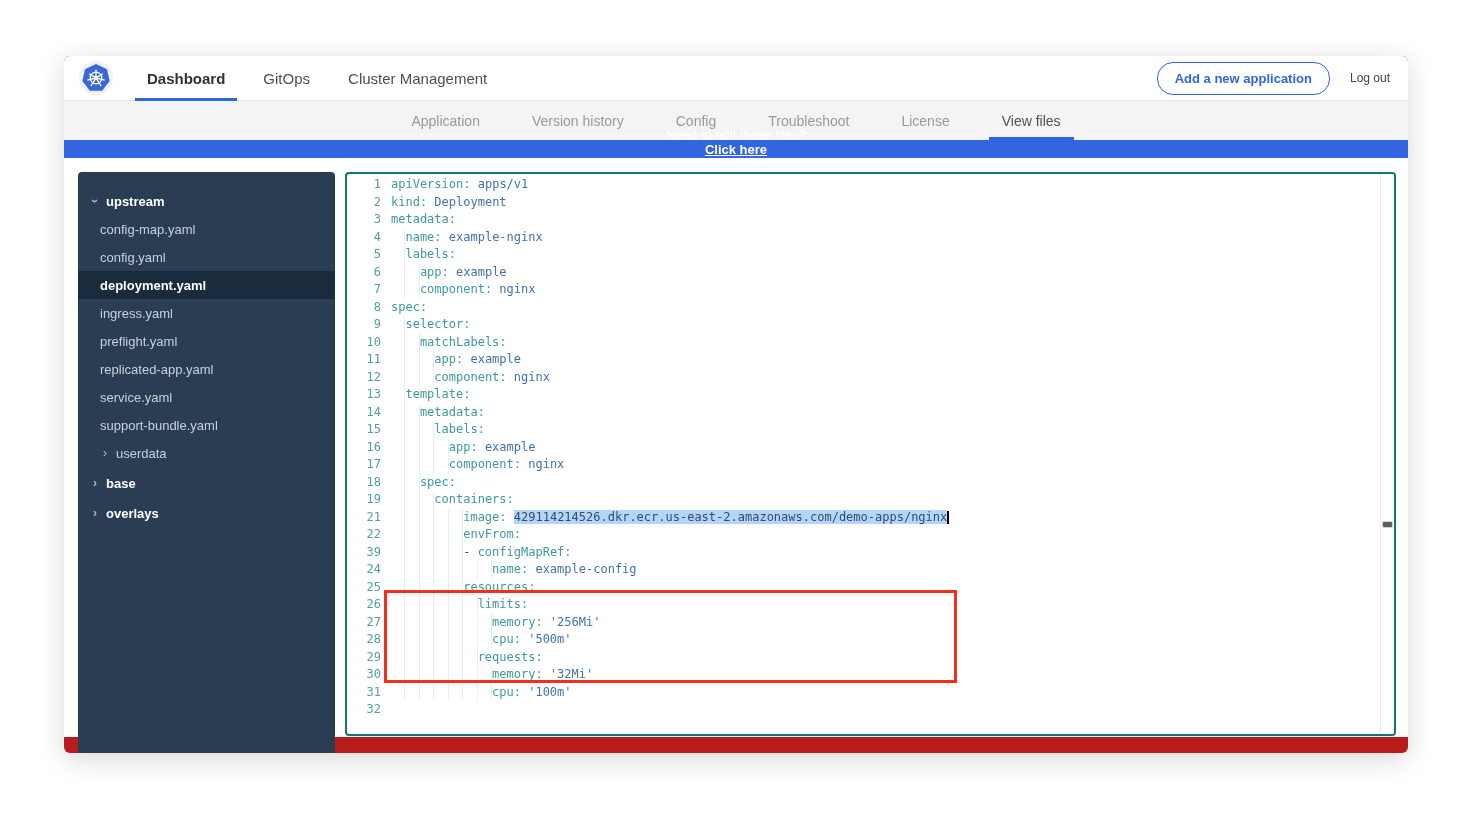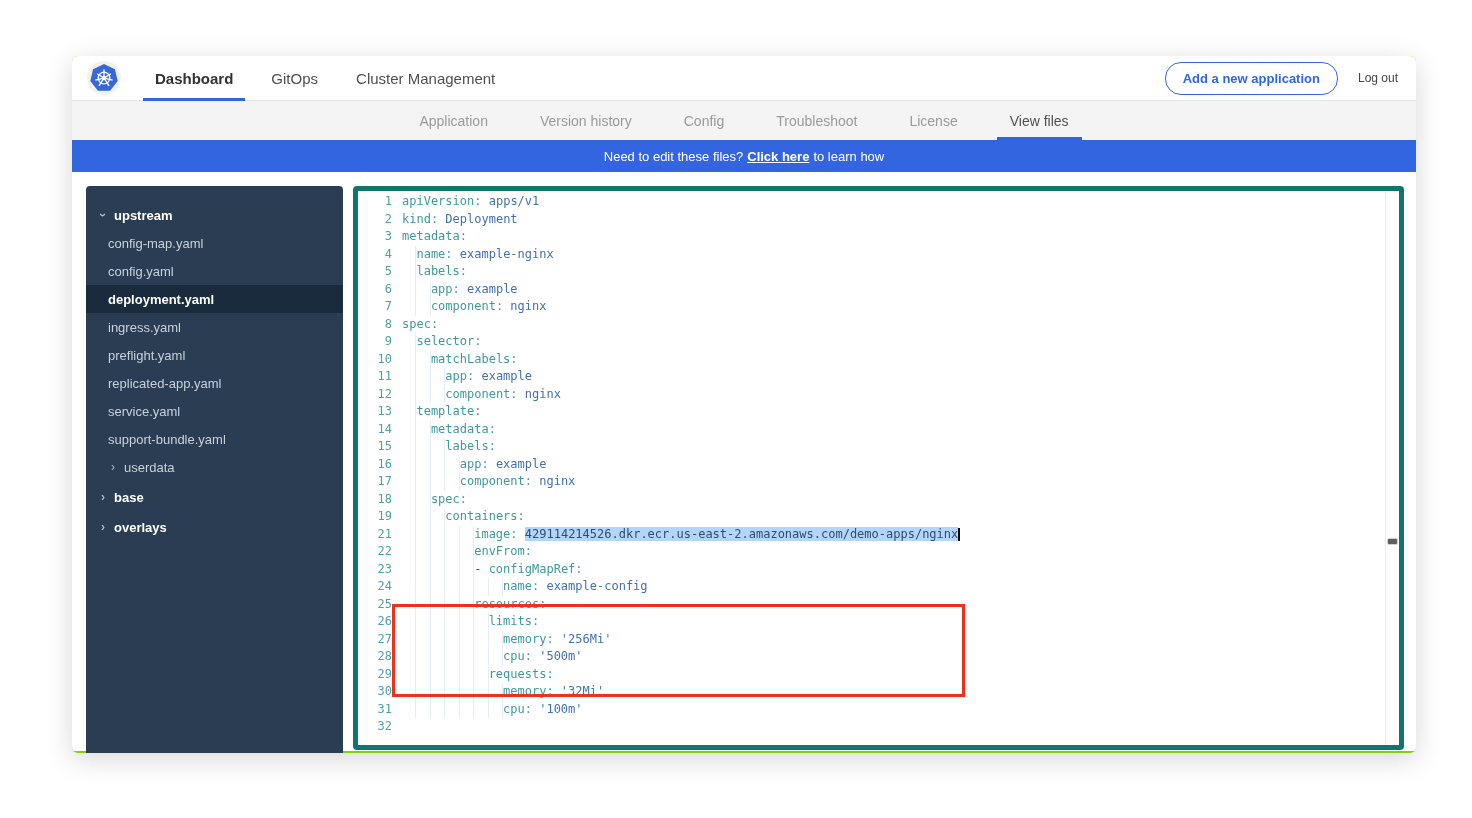--- a/index.html
+++ b/index.html
@@ -1,19 +1,19 @@
 <!DOCTYPE html>
 <html><head>
 <meta charset="utf-8">
 <style>
   * { margin:0; padding:0; box-sizing:border-box; }
   html,body { width:1472px; height:818px; background:#ffffff; font-family:"Liberation Sans", sans-serif; overflow:hidden; }
 
-  .frame { position:absolute; left:72px; top:56px; width:1344px; height:697px;
-           background:#84cc16; border-radius:6px; box-shadow:0 6px 28px rgba(0,0,0,.16);
+  .frame { position:absolute; left:64px; top:56px; width:1344px; height:697px;
+           background:#b91c1c; border-radius:6px; box-shadow:0 6px 28px rgba(0,0,0,.16);
            overflow:hidden; }
 
   
   .hdr { position:relative; height:45px; background:#fff; border-bottom:1px solid #e4e4e4;
          display:flex; align-items:center; }
   .logo-wrap { width:34px; height:34px; border-radius:50%; background:#f1f1f1; margin-left:15px;
                display:flex; align-items:center; justify-content:center; flex:0 0 auto; }
   .hdr-nav { display:flex; align-items:stretch; height:100%; margin-left:22px; }
   .hdr-item { display:flex; align-items:center; padding:0 12px; margin-right:14px; font-size:15px;
               color:#4f4f4f; position:relative; cursor:pointer; }
@@ -27,42 +27,42 @@
 
   
   .subnav { height:39px; background:#f4f4f5; display:flex; justify-content:center; }
   .subnav-inner { display:flex; gap:26px; }
   .tab { display:flex; align-items:center; padding:0 13px; font-size:14px; color:#9a9a9a;
          position:relative; cursor:pointer; }
   .tab.active { color:#515151; }
   .tab.active::after { content:""; position:absolute; left:0; right:0; bottom:0; height:3px; background:#2e67de; }
 
   
-  .banner { height:32px; background:#3465e1; color:#fff; font-size:13px;
-            display:flex; align-items:center; justify-content:center; }
+  .banner { height:18px; background:#3465e1; color:#fff; font-size:13px;
+            display:flex; align-items:center; justify-content:center;flex-direction:column; }
   .banner a { color:#fff; font-weight:bold; text-decoration:underline; cursor:pointer; margin:0 4px; }
 
   
   .content { position:relative; height:579px; background:#fff; }
 
   .tree { position:absolute; left:14px; top:14px; width:257px; height:688px;
           background:#2b3d52; border-radius:4px; padding-top:13px; overflow:hidden; }
   .titem { height:28px; display:flex; align-items:center; font-size:13px; color:#c7d1db; cursor:pointer; }
   .titem .chev { color:#aebbc7; font-size:12px; width:10px; display:inline-block; text-align:center; }
   .chev.open { transform:rotate(90deg); display:inline-block; }
   .titem.root { color:#ffffff; font-weight:bold; padding-left:12px; }
   .titem.child { padding-left:22px; }
   .titem.childfolder { padding-left:22px; }
   .titem .lbl { margin-left:6px; }
   .titem.selected { background:#1a2b3e; color:#ffffff; font-weight:bold; }
   .titem.grp { margin-top:2px; }
 
   
   .editor { position:absolute; left:281px; top:14px; width:1051px; height:564px;
-            border:5px solid #0f766e; border-radius:4px; background:#fff; overflow:hidden; }
+            border:2px solid #0f766e; border-radius:4px; background:#fff; overflow:hidden; }
   .code { position:absolute; left:0; top:2px; right:14px; bottom:0;
           font-family:"DejaVu Sans Mono", monospace; font-size:12px; }
   .cl { white-space:pre; height:17.5px; line-height:17.5px; }
   .ln { display:inline-block; width:34px; text-align:right; margin-right:10px;
         color:#4fa0a4; font-size:12px; }
   .g  { display:inline-block; width:2ch; height:17.5px; vertical-align:bottom;
         background:linear-gradient(to left, #e8edf1 1px, transparent 1px); }
   .tok-k { color:#3e999f; }
   .tok-v { color:#4271ae; }
   .tok-d { color:#4d4d4c; }
@@ -172,21 +172,21 @@
           <div class="cl"><span class="ln">12</span><span class="g"></span><span class="g"></span><span class="g"></span><span class="tok-k">component:</span><span class="tok-v"> nginx</span></div>
           <div class="cl"><span class="ln">13</span><span class="g"></span><span class="tok-k">template:</span></div>
           <div class="cl"><span class="ln">14</span><span class="g"></span><span class="g"></span><span class="tok-k">metadata:</span></div>
           <div class="cl"><span class="ln">15</span><span class="g"></span><span class="g"></span><span class="g"></span><span class="tok-k">labels:</span></div>
           <div class="cl"><span class="ln">16</span><span class="g"></span><span class="g"></span><span class="g"></span><span class="g"></span><span class="tok-k">app:</span><span class="tok-v"> example</span></div>
           <div class="cl"><span class="ln">17</span><span class="g"></span><span class="g"></span><span class="g"></span><span class="g"></span><span class="tok-k">component:</span><span class="tok-v"> nginx</span></div>
           <div class="cl"><span class="ln">18</span><span class="g"></span><span class="g"></span><span class="tok-k">spec:</span></div>
           <div class="cl"><span class="ln">19</span><span class="g"></span><span class="g"></span><span class="g"></span><span class="tok-k">containers:</span></div>
           <div class="cl"><span class="ln">21</span><span class="g"></span><span class="g"></span><span class="g"></span><span class="g"></span><span class="g"></span><span class="tok-k">image:</span><span class="tok-d"> </span><span class="tok-s">429114214526.dkr.ecr.us-east-2.amazonaws.com/demo-apps/nginx</span><span class="cursor"></span></div>
           <div class="cl"><span class="ln">22</span><span class="g"></span><span class="g"></span><span class="g"></span><span class="g"></span><span class="g"></span><span class="tok-k">envFrom:</span></div>
-          <div class="cl"><span class="ln">23</span><span class="g"></span><span class="g"></span><span class="g"></span><span class="g"></span><span class="g"></span><span class="tok-d">- </span><span class="tok-k">configMapRef:</span></div>
+          <div class="cl"><span class="ln">39</span><span class="g"></span><span class="g"></span><span class="g"></span><span class="g"></span><span class="g"></span><span class="tok-d">- </span><span class="tok-k">configMapRef:</span></div>
           <div class="cl"><span class="ln">24</span><span class="g"></span><span class="g"></span><span class="g"></span><span class="g"></span><span class="g"></span><span class="g"></span><span class="g"></span><span class="tok-k">name:</span><span class="tok-v"> example-config</span></div>
           <div class="cl"><span class="ln">25</span><span class="g"></span><span class="g"></span><span class="g"></span><span class="g"></span><span class="g"></span><span class="tok-k">resources:</span></div>
           <div class="cl"><span class="ln">26</span><span class="g"></span><span class="g"></span><span class="g"></span><span class="g"></span><span class="g"></span><span class="g"></span><span class="tok-k">limits:</span></div>
           <div class="cl"><span class="ln">27</span><span class="g"></span><span class="g"></span><span class="g"></span><span class="g"></span><span class="g"></span><span class="g"></span><span class="g"></span><span class="tok-k">memory:</span><span class="tok-v"> '256Mi'</span></div>
           <div class="cl"><span class="ln">28</span><span class="g"></span><span class="g"></span><span class="g"></span><span class="g"></span><span class="g"></span><span class="g"></span><span class="g"></span><span class="tok-k">cpu:</span><span class="tok-v"> '500m'</span></div>
           <div class="cl"><span class="ln">29</span><span class="g"></span><span class="g"></span><span class="g"></span><span class="g"></span><span class="g"></span><span class="g"></span><span class="tok-k">requests:</span></div>
           <div class="cl"><span class="ln">30</span><span class="g"></span><span class="g"></span><span class="g"></span><span class="g"></span><span class="g"></span><span class="g"></span><span class="g"></span><span class="tok-k">memory:</span><span class="tok-v"> '32Mi'</span></div>
           <div class="cl"><span class="ln">31</span><span class="g"></span><span class="g"></span><span class="g"></span><span class="g"></span><span class="g"></span><span class="g"></span><span class="g"></span><span class="tok-k">cpu:</span><span class="tok-v"> '100m'</span></div>
           <div class="cl"><span class="ln">32</span></div>
         </div>

